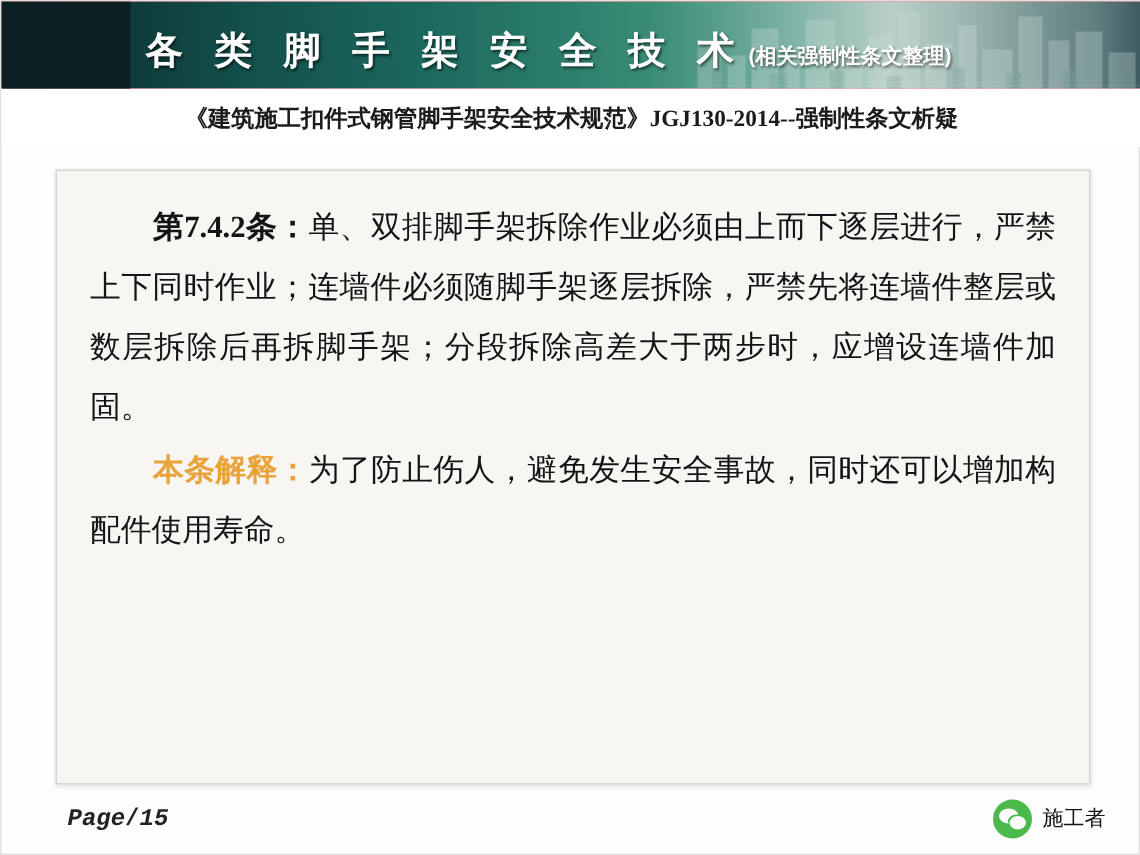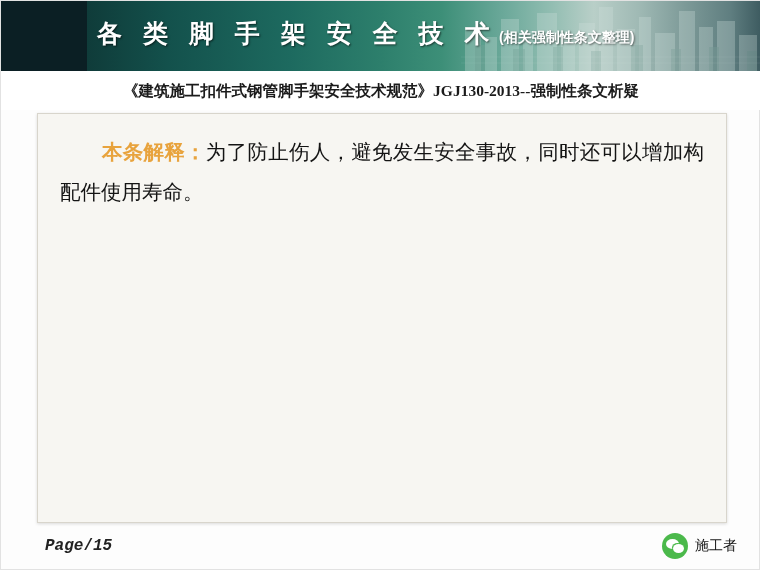--- a/index.html
+++ b/index.html
@@ -13,21 +13,21 @@
   .page {
     position: relative;
     width: 760px; height: 570px;
     background: #fdfdfd;
     border: 1px solid #e2e2e2;
   }
 
   
   .banner {
     position: relative;
-    width: 760px; height: 70px;
+    width: 760px; height: 58px;
     background: #ef4444;
     overflow: hidden;
   }
   .banner-gradient {
     position: absolute; inset: 0;
     background:
       linear-gradient(90deg,
         #123 0%,
         #0e3534 8%,
         #13514c 22%,
@@ -207,25 +207,28 @@
         <line x1="0" y1="62" x2="300" y2="62"></line>
       </g>
     </svg>
 
     <div class="banner-left-edge"></div>
     <div class="banner-title">各 类 脚 手 架 安 全 技 术</div>
     <div class="banner-sub">(相关强制性条文整理)</div>
   </div>
 
   <div class="subtitle-row">
-    <span class="subtitle">《建筑施工扣件式钢管脚手架安全技术规范》JGJ130-2013--强制性条文析疑</span>
+    <span class="subtitle">《建筑施工扣件式钢管脚手架安全技术规范》JGJ130-2014--强制性条文析疑</span>
   </div>
 
   <div class="card">
 
+    <p class="para indent">
+      <span class="art">第</span><span class="art-num">7.4.2</span><span class="art">条：</span><span>单、双排脚手架拆除作业必须由上而下逐层进行，严禁上下同时作业；连墙件必须随脚手架逐层拆除，严禁先将连墙件整层或数层拆除后再拆脚手架；分段拆除高差大于两步时，应增设连墙件加固。</span>
+    </p>
 
 
 
     <p class="para indent">
       <span class="explain-label">本条解释：</span><span>为了防止伤人，避免发生安全事故，同时还可以增加构配件使用寿命。</span>
     </p>
 
   </div>
 
   <div class="footer-page">

